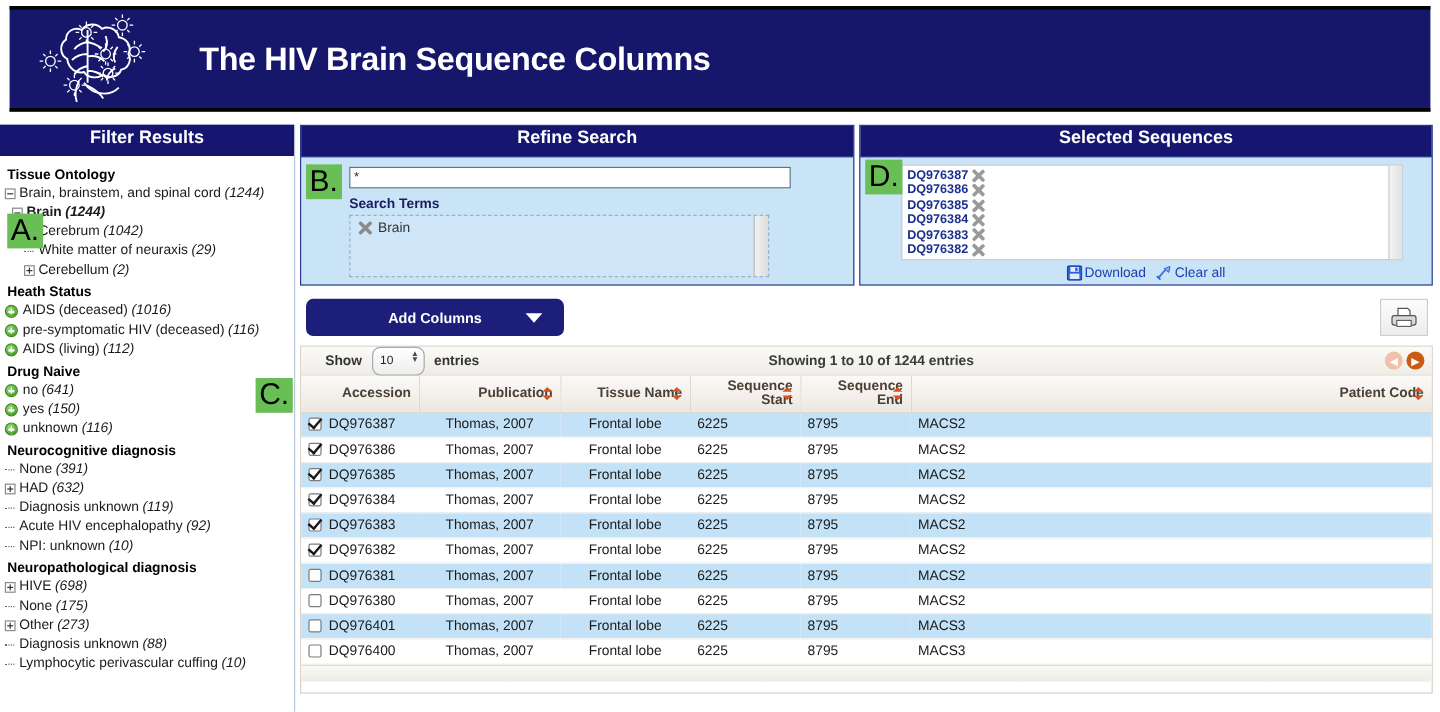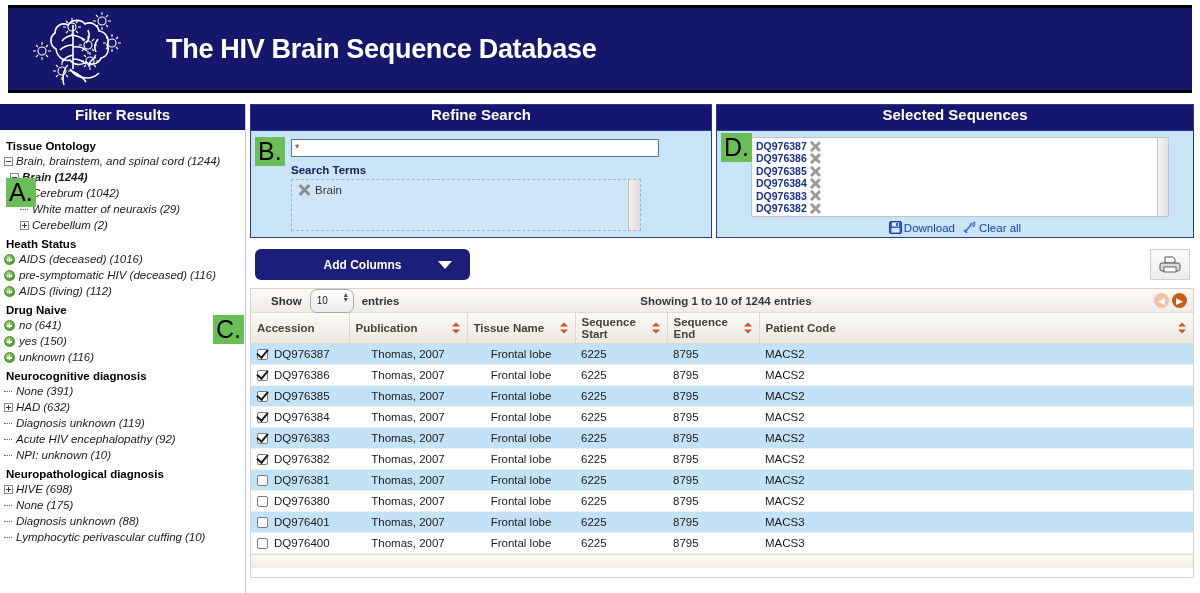--- a/index.html
+++ b/index.html
@@ -60,21 +60,21 @@
     font-size: 11.5px;
     margin: 5px 0 2px 2px;
     color: #000;
   }
   .fitem {
     display: flex; align-items: flex-start;
     line-height: 15px;
     margin: 1px 0 1px 0;
     white-space: nowrap;
   }
-  .fitem .lbl { color: #1a1a1a; font-style: italic; }
+  .fitem .lbl { color: #1a1a1a; }
   .fitem .cnt { font-style: italic; color: #1a1a1a; margin-left: 3px; }
   .fitem.bold .lbl, .fitem.bold .cnt { font-weight: bold; }
 
   
   .tg {
     flex: none; width: 9px; height: 9px; margin-top: 3px; margin-right: 3px;
     border: 1px solid #8a8a8a; background: #fff; position: relative;
   }
   .tg::before {
     content: ""; position: absolute; left: 1px; top: 3px;
@@ -293,21 +293,21 @@
   table#grid thead th {
     background: linear-gradient(to bottom, #fbfaf8, #ece8e0);
     border-right: 1px solid #ded8cf;
     border-bottom: 1px solid #ded8cf;
     color: #4a3f33;
     font-size: 11.5px;
     font-weight: bold;
     height: 30px;
     padding: 0 6px;
     position: relative;
-    text-align: left;
+    text-align: right;
     vertical-align: middle;
   }
   .sorter {
     position: absolute; right: 6px; top: 50%; transform: translateY(-50%);
     width: 9px; height: 13px;
   }
   .sorter i {
     position: absolute; left: 0; width: 0; height: 0;
     border-left: 4.5px solid transparent;
     border-right: 4.5px solid transparent;
@@ -370,21 +370,21 @@
       <circle cx="64" cy="52" r="4"></circle>
       <path d="M16 36v-3M16 48v3M10 42h-3M22 42h3M12 38l-2-2M20 46l2 2M12 46l-2 2M20 38l2-2"></path>
       <path d="M36 56v-3M36 68v3M30 62h-3M42 62h3M32 58l-2-2M40 66l2 2M32 66l-2 2M40 58l2-2"></path>
       <path d="M46 12v-3M46 24v3M40 18h-3M52 18h3M42 14l-2-2M50 22l2 2M42 22l-2 2M50 14l2-2"></path>
       <path d="M76 6v-3M76 18v3M70 12h-3M82 12h3M72 8l-2-2M80 16l2 2M72 16l-2 2M80 8l2-2"></path>
       <path d="M86 28v-3M86 40v3M80 34h-3M92 34h3M82 30l-2-2M90 38l2 2M82 38l-2 2M90 30l2-2"></path>
       <path d="M62 30v-3M62 42v3M56 36h-3M68 36h3M58 32l-2-2M66 40l2 2M58 40l-2 2M66 32l2-2"></path>
       <path d="M64 46v-3M64 58v3M58 52h-3M70 52h3M60 48l-2-2M68 56l2 2M60 56l-2 2M68 48l2-2"></path>
     </g>
   </svg>
-  <div id="banner-title">The HIV Brain Sequence Database</div>
+  <div id="banner-title">The HIV Brain Sequence Columns</div>
 </div>
 
 <div id="sidebar">
   <div class="panel-title">Filter Results</div>
   <div id="filter-body">
       <div class="fg-head">Tissue Ontology</div>
       <div class="fitem">
         <span class="tg"></span>
         <span class="lbl">Brain, brainstem, and spinal cord</span>
         <span class="cnt">(1244)</span>
@@ -470,20 +470,25 @@
       <div class="fg-head">Neuropathological diagnosis</div>
       <div class="fitem">
         <span class="tg plus"></span>
         <span class="lbl">HIVE</span>
         <span class="cnt">(698)</span>
       </div>
       <div class="fitem">
         <span class="leafline"></span>
         <span class="lbl">None</span>
         <span class="cnt">(175)</span>
+      </div>
+      <div class="fitem">
+        <span class="tg plus"></span>
+        <span class="lbl">Other</span>
+        <span class="cnt">(273)</span>
       </div>
       <div class="fitem">
         <span class="leafline"></span>
         <span class="lbl">Diagnosis unknown</span>
         <span class="cnt">(88)</span>
       </div>
       <div class="fitem">
         <span class="leafline"></span>
         <span class="lbl">Lymphocytic perivascular cuffing</span>
         <span class="cnt">(10)</span>

